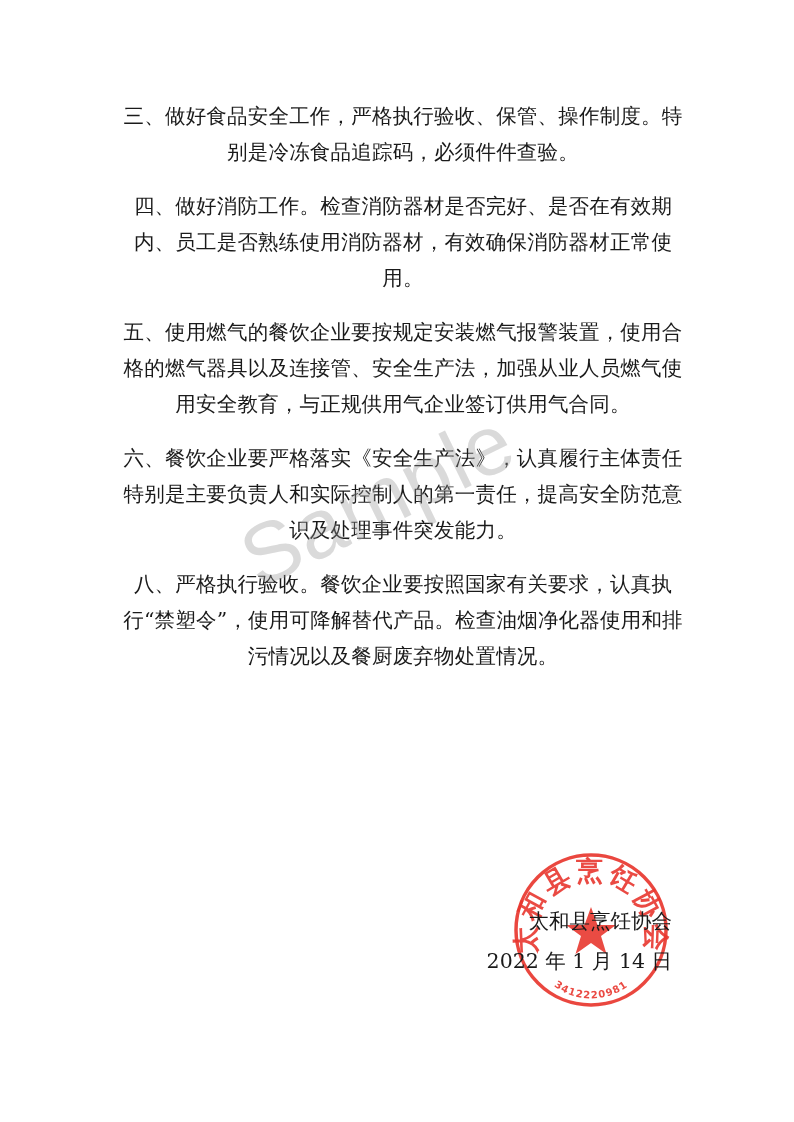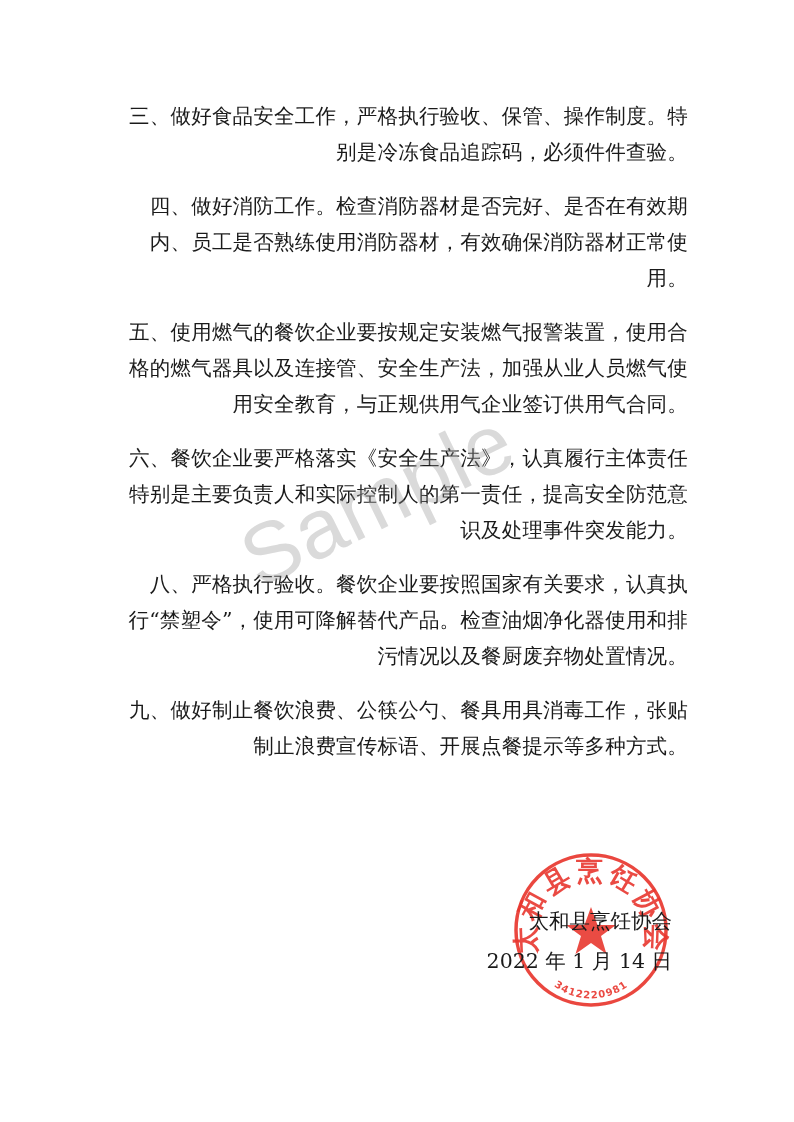--- a/index.html
+++ b/index.html
@@ -26,21 +26,21 @@
       position: absolute;
       left: 118px;
       top: 98px;
       width: 570px;
     }
     .para {
       font-size: 20.5px;
       line-height: 36px;
       margin: 0 0 18px 0;
       letter-spacing: 0.2px;
-      text-align: right;
+      text-align: center;
     }
     .watermark {
       position: absolute;
       left: 268px;
       top: 510px;
       font-family: "Liberation Sans", "DejaVu Sans", sans-serif;
       font-size: 84px;
       color: rgba(150,150,150,0.35);
       transform: rotate(-26deg);
       transform-origin: left bottom;
@@ -80,21 +80,20 @@
 <body>
 
 <div class="page">
 
   <div class="content">
     <p class="para">三、做好食品安全工作，严格执行验收、保管、操作制度。特别是冷冻食品追踪码，必须件件查验。</p>
     <p class="para">四、做好消防工作。检查消防器材是否完好、是否在有效期内、员工是否熟练使用消防器材，有效确保消防器材正常使用。</p>
     <p class="para">五、使用燃气的餐饮企业要按规定安装燃气报警装置，使用合格的燃气器具以及连接管、安全生产法，加强从业人员燃气使用安全教育，与正规供用气企业签订供用气合同。</p>
     <p class="para">六、餐饮企业要严格落实《安全生产法》，认真履行主体责任特别是主要负责人和实际控制人的第一责任，提高安全防范意识及处理事件突发能力。</p>
     <p class="para">八、严格执行验收。餐饮企业要按照国家有关要求，认真执行“禁塑令”，使用可降解替代产品。检查油烟净化器使用和排污情况以及餐厨废弃物处置情况。</p>
-    <p class="para">九、做好制止餐饮浪费、公筷公勺、餐具用具消毒工作，张贴制止浪费宣传标语、开展点餐提示等多种方式。</p>
   </div>
 
   <div class="stamp">
     <svg width="158" height="158" viewBox="0 0 158 158" xmlns="http://www.w3.org/2000/svg">
       <defs>
         <path id="ringPath" d="M 30 112 A 56 56 0 1 1 128 112" fill="none"></path>
         <path id="codePath" d="M 34 128 A 62 62 0 0 0 124 128" fill="none"></path>
       </defs>
       <circle cx="79" cy="79" r="75" fill="none" stroke="#e8372f" stroke-width="3.5" opacity="0.92"></circle>
       <text font-family="DejaVu Sans, sans-serif" font-size="27" font-weight="bold" fill="#e8372f" opacity="0.9" letter-spacing="3">

